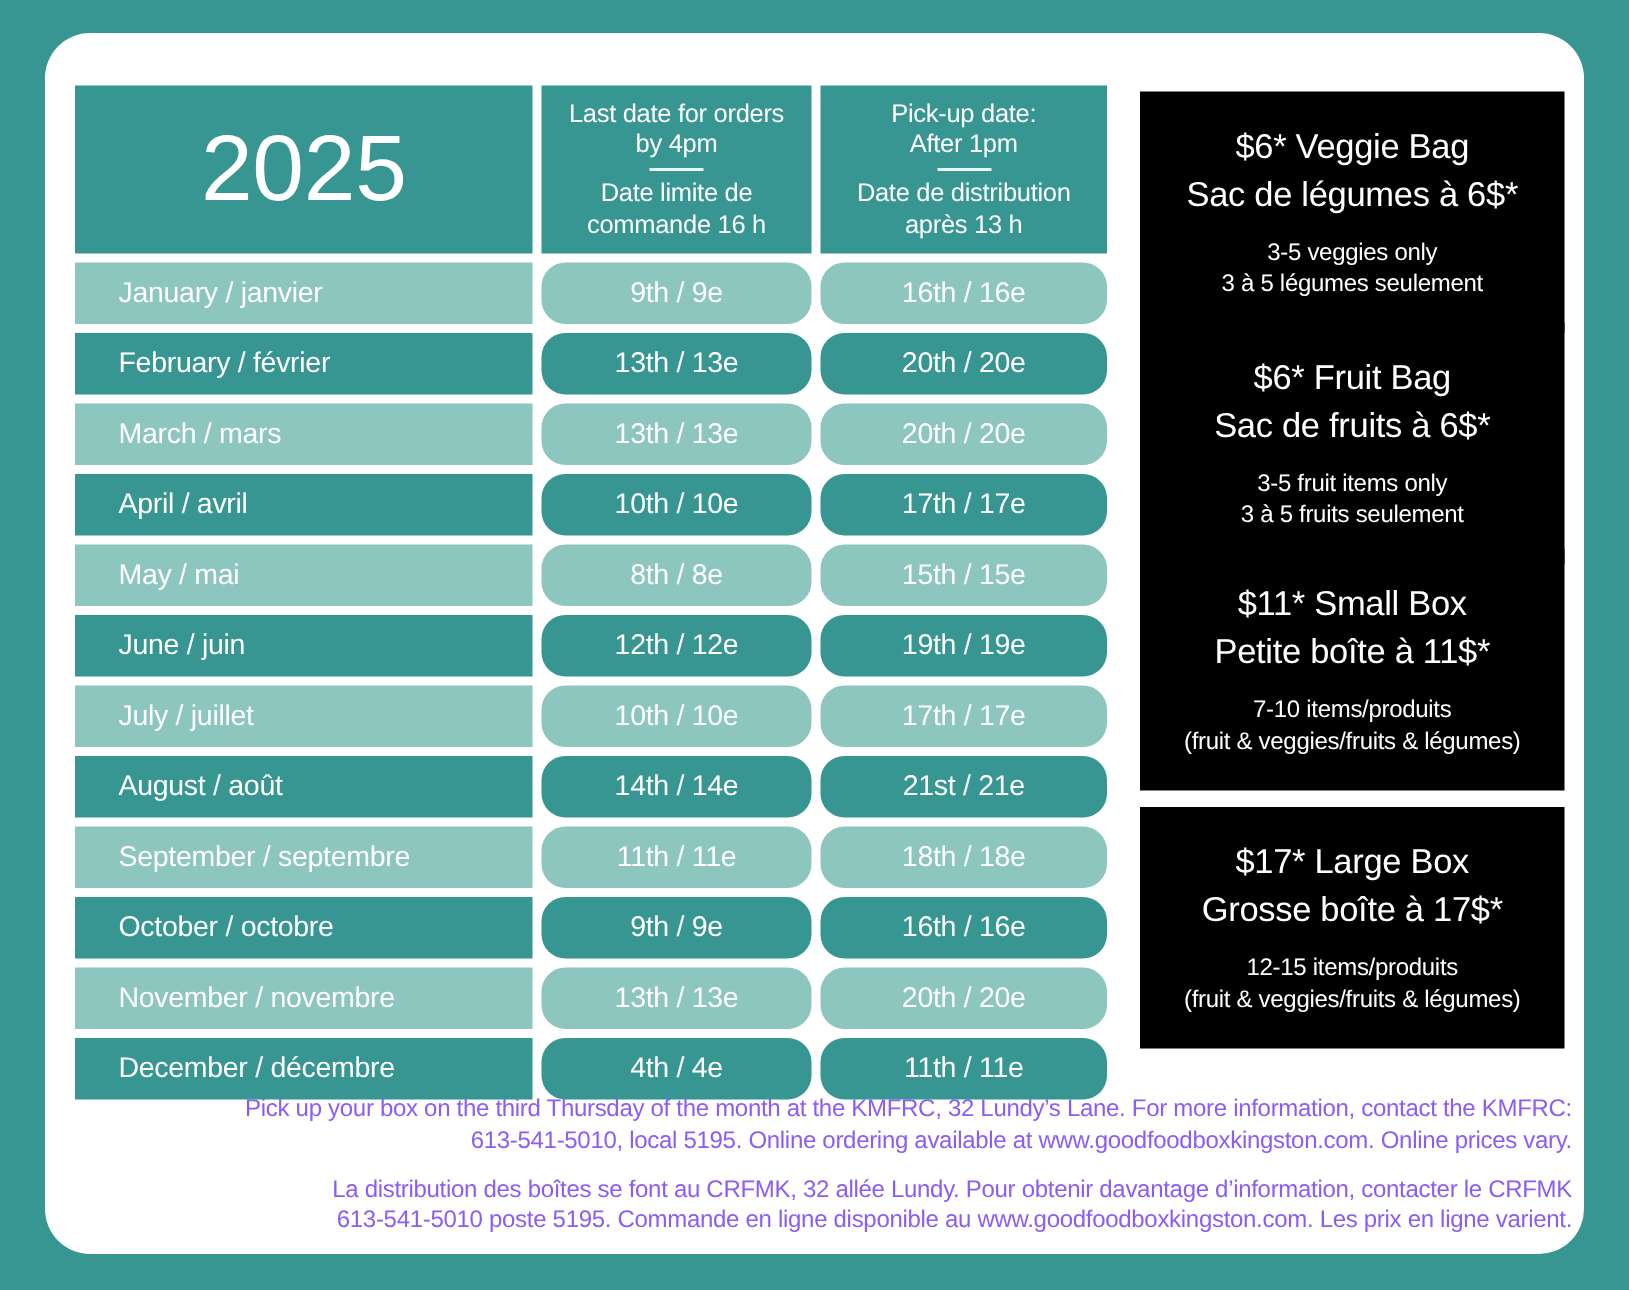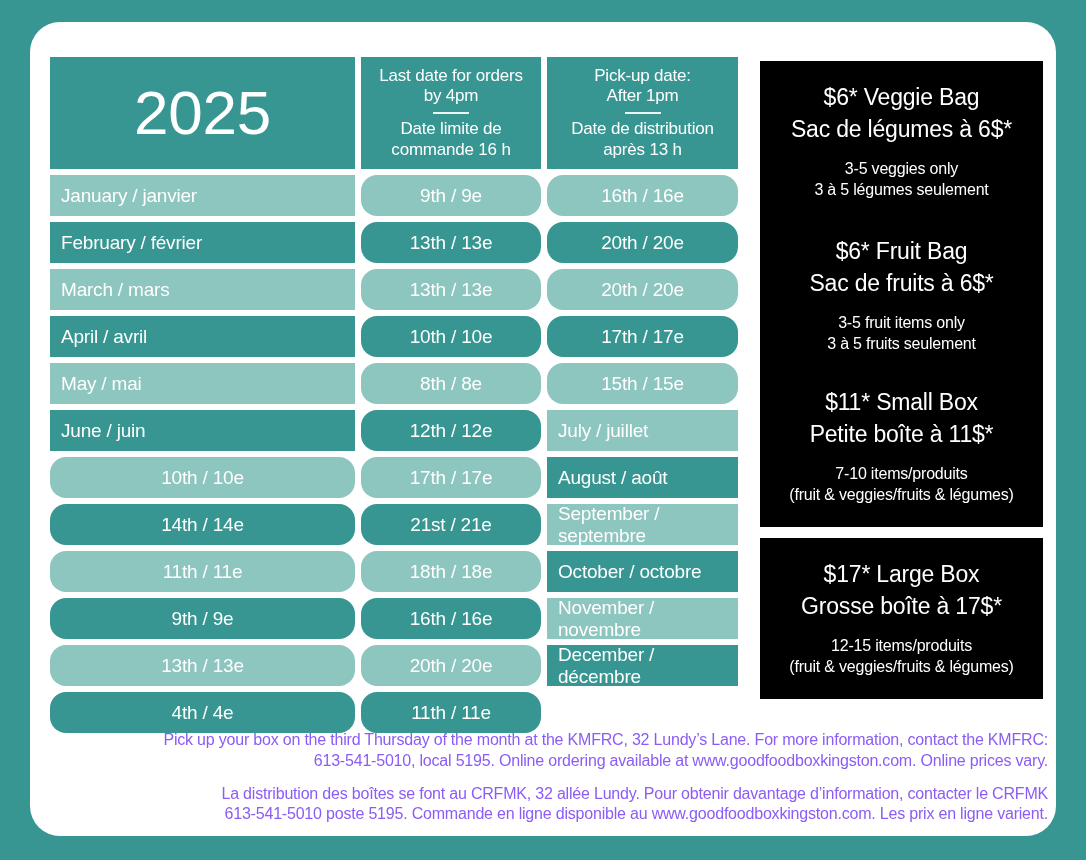--- a/index.html
+++ b/index.html
@@ -29,21 +29,21 @@
     grid-template-rows:112px repeat(12,41px);
     gap:6px;
   }
   .cell{color:var(--white);display:flex;align-items:center;}
   .hdr{background:var(--teal);}
   .dark{background:var(--teal);}
   .light{background:var(--teal-light);}
   .year-cell{justify-content:center;font-size:62px;line-height:1;}
   .colhdr{flex-direction:column;justify-content:center;text-align:center;font-size:17px;line-height:1.22;padding:4px 2px;}
   .hdr-line{width:36px;height:2px;background:var(--white);opacity:.9;margin:5px auto;}
-  .month{padding-left:11px;font-size:19px;}
+  .month{padding-left:29px;font-size:19px;}
   .date{justify-content:center;font-size:19px;border-radius:16px;}
   
   .product{
     position:absolute;left:730px;width:283px;height:161px;
     background:var(--box-black);color:var(--white);
     display:flex;flex-direction:column;justify-content:center;align-items:center;
     text-align:center;
   }
   .p1{top:39px;} .p2{top:193px;} .p3{top:344px;} .p4{top:516px;}
   .p-title{font-size:23px;line-height:1.38;}
@@ -95,20 +95,21 @@
     <div class="cell dark month">April / avril</div>
     <div class="cell dark date">10th / 10e</div>
     <div class="cell dark date">17th / 17e</div>
 
     <div class="cell light month">May / mai</div>
     <div class="cell light date">8th / 8e</div>
     <div class="cell light date">15th / 15e</div>
 
     <div class="cell dark month">June / juin</div>
     <div class="cell dark date">12th / 12e</div>
+    <div class="cell dark date">19th / 19e</div>
 
     <div class="cell light month">July / juillet</div>
     <div class="cell light date">10th / 10e</div>
     <div class="cell light date">17th / 17e</div>
 
     <div class="cell dark month">August / août</div>
     <div class="cell dark date">14th / 14e</div>
     <div class="cell dark date">21st / 21e</div>
 
     <div class="cell light month">September / septembre</div>

